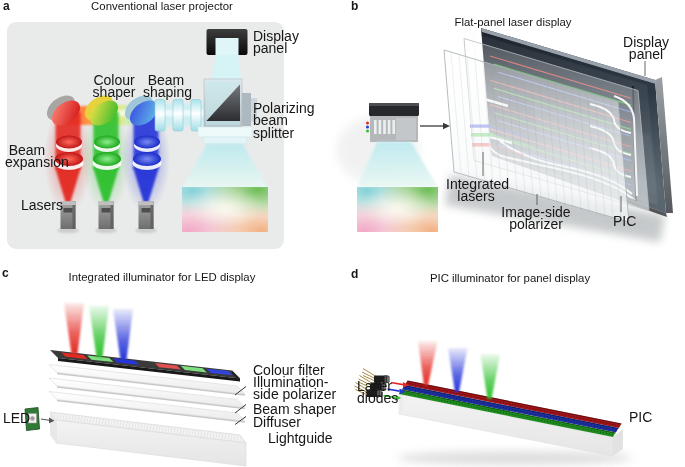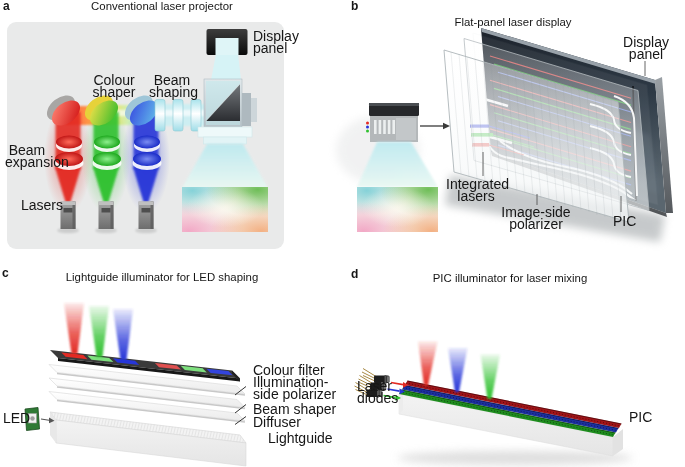--- a/index.html
+++ b/index.html
@@ -478,37 +478,38 @@
     <line x1="383.5" y1="395.5" x2="395.5" y2="397.6" stroke="var(--green,#2fc12f)" stroke-width="1.7"></line>
     <polygon points="395.5,394.9 401,398 395.5,400.7" fill="var(--green,#2fc12f)"></polygon>
   </g>
 </g>
 </svg>
 
 <div class="lbl letter" style="left:3px;top:0px">a</div>
 <div class="lbl title c" style="left:162px;top:0">Conventional laser projector</div>
 <div class="lbl" style="left:253px;top:30px;width:48px">Display panel</div>
 <div class="lbl c" style="left:114px;top:74px;width:44px">Colour shaper</div>
-<div class="lbl c" style="left:172px;top:74px;width:46px">Beam shaping</div>
+<div class="lbl c" style="left:166px;top:74px;width:46px">Beam shaping</div>
+<div class="lbl" style="left:253px;top:102px;width:72px">Polarizing beam splitter</div>
 <div class="lbl c" style="left:27px;top:144px;width:44px">Beam expansion</div>
 <div class="lbl" style="left:21px;top:199px">Lasers</div>
 
 <div class="lbl letter" style="left:351px;top:0px">b</div>
 <div class="lbl title c" style="left:513px;top:16px">Flat-panel laser display</div>
 <div class="lbl c" style="left:646px;top:36px;width:48px">Display panel</div>
 <div class="lbl c" style="left:476px;top:178px;width:60px">Integrated lasers</div>
 <div class="lbl c" style="left:536px;top:206px;width:80px">Image-side polarizer</div>
 <div class="lbl" style="left:613px;top:215px">PIC</div>
 
 <div class="lbl letter" style="left:2px;top:267px">c</div>
-<div class="lbl title c" style="left:162px;top:271px">Lightguide illuminator for LED shaping</div>
+<div class="lbl title c" style="left:162px;top:271px">Integrated illuminator for LED display</div>
 <div class="lbl" style="left:253px;top:364px">Colour filter</div>
 <div class="lbl" style="left:253px;top:376px;width:92px">Illumination-side polarizer</div>
 <div class="lbl" style="left:253px;top:403px">Beam shaper</div>
 <div class="lbl" style="left:253px;top:416px">Diffuser</div>
 <div class="lbl" style="left:268px;top:432px">Lightguide</div>
 <div class="lbl" style="left:3px;top:412px">LED</div>
 
 <div class="lbl letter" style="left:351px;top:268px">d</div>
-<div class="lbl title c" style="left:510px;top:272px">PIC illuminator for laser mixing</div>
+<div class="lbl title c" style="left:510px;top:272px">PIC illuminator for panel display</div>
 <div class="lbl" style="left:357px;top:380px;width:46px">Laser diodes</div>
 <div class="lbl" style="left:629px;top:411px">PIC</div>
 </div>
 
 </body></html>

